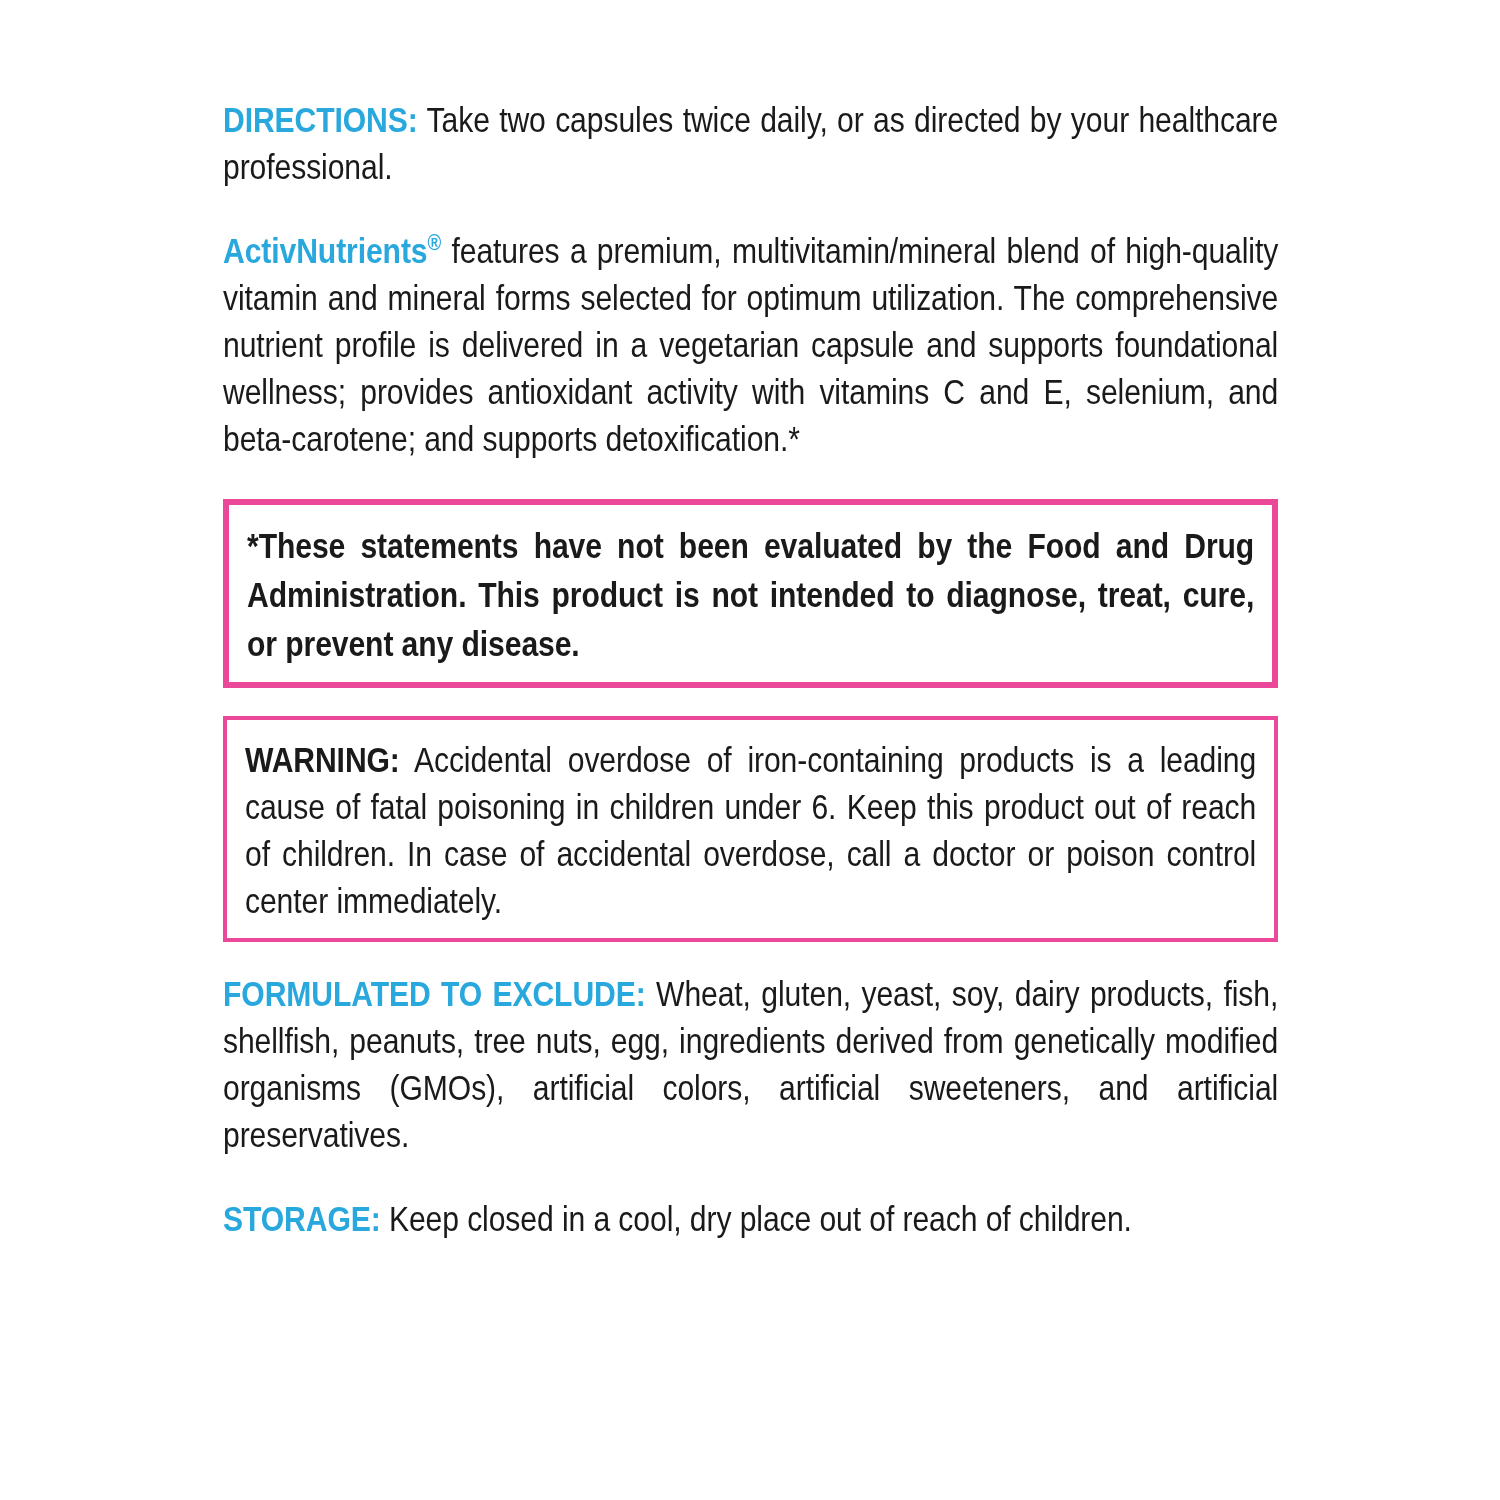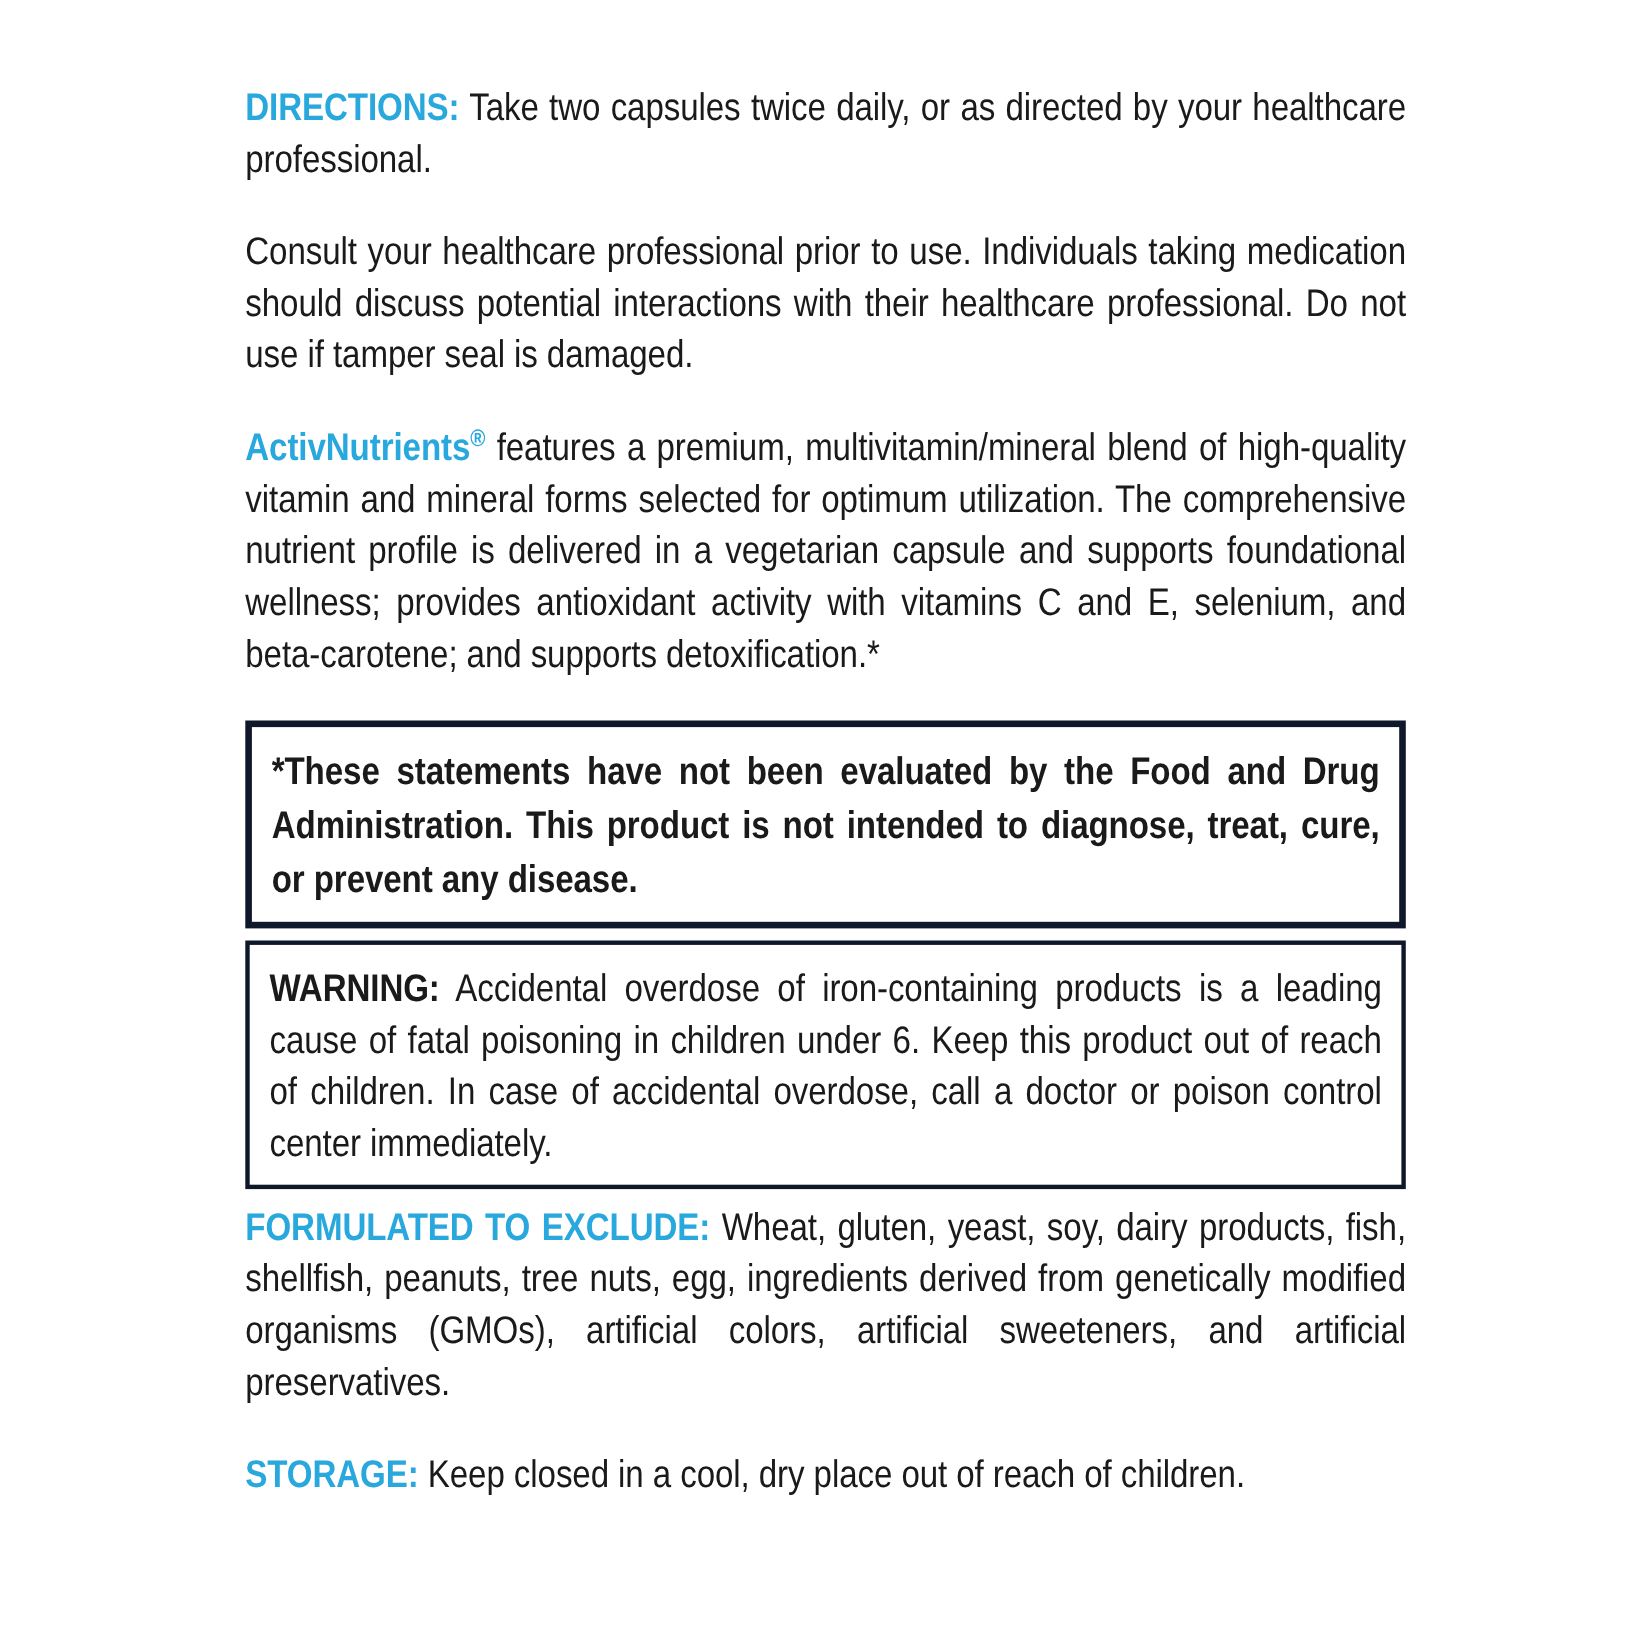--- a/index.html
+++ b/index.html
@@ -11,21 +11,21 @@
     width: 1500px;
     height: 1500px;
     font-family: "Liberation Sans", "DejaVu Sans", sans-serif;
     overflow: hidden;
   }
 
   
   .label-sheet {
     position: absolute;
     left: 223px;
-    top: 74px;
+    top: 96px;
     width: 1055px;
   }
 
   .para {
     font-size: 35px;
     line-height: 47px;
     color: #1a1a1a;
     text-align: justify;
     text-justify: inter-word;
     margin: 0 0 37px 0;
@@ -52,24 +52,24 @@
     color: #29a8dd;
     font-weight: bold;
   }
   .brand .reg {
     font-size: 0.62em;
     vertical-align: super;
     line-height: 0;
   }
 
   .boxed {
-    border: 3px solid #0f172a;
+    border: 3px solid #ec4899;
     box-sizing: border-box;
     padding: 16px 18px 14px 18px;
-    margin: 0 0 11px 0;
+    margin: 0 0 28px 0;
   }
   .boxed.thick { border-width: 6px; }
   .boxed.thin  { border-width: 4px; }
 
   .boxed .para { margin: 0; }
 
   .bold-disclaimer .para {
     font-weight: bold;
     font-size: 35px;
     line-height: 49px;
@@ -81,25 +81,20 @@
 <body>
 
 <div class="label-sheet">
 
   <p class="para">
     <span class="cond">
       <span class="blue-head">DIRECTIONS:</span><span> Take two capsules twice daily, or as directed by your healthcare professional.</span>
     </span>
   </p>
 
-  <p class="para">
-    <span class="cond">
-      <span>Consult your healthcare professional prior to use. Individuals taking medication should discuss potential interactions with their healthcare professional. Do not use if tamper seal is damaged.</span>
-    </span>
-  </p>
 
   <p class="para">
     <span class="cond">
       <span class="brand"><span>ActivNutrients</span><span class="reg">®</span></span><span> features a premium, multivitamin/mineral blend of high-quality vitamin and mineral forms selected for optimum utilization. The comprehensive nutrient profile is delivered in a vegetarian capsule and supports foundational wellness; provides antioxidant activity with vitamins C and E, selenium, and beta-carotene; and supports detoxification.*</span>
     </span>
   </p>
 
   <div class="boxed thick bold-disclaimer">
     <p class="para">
       <span class="cond">

